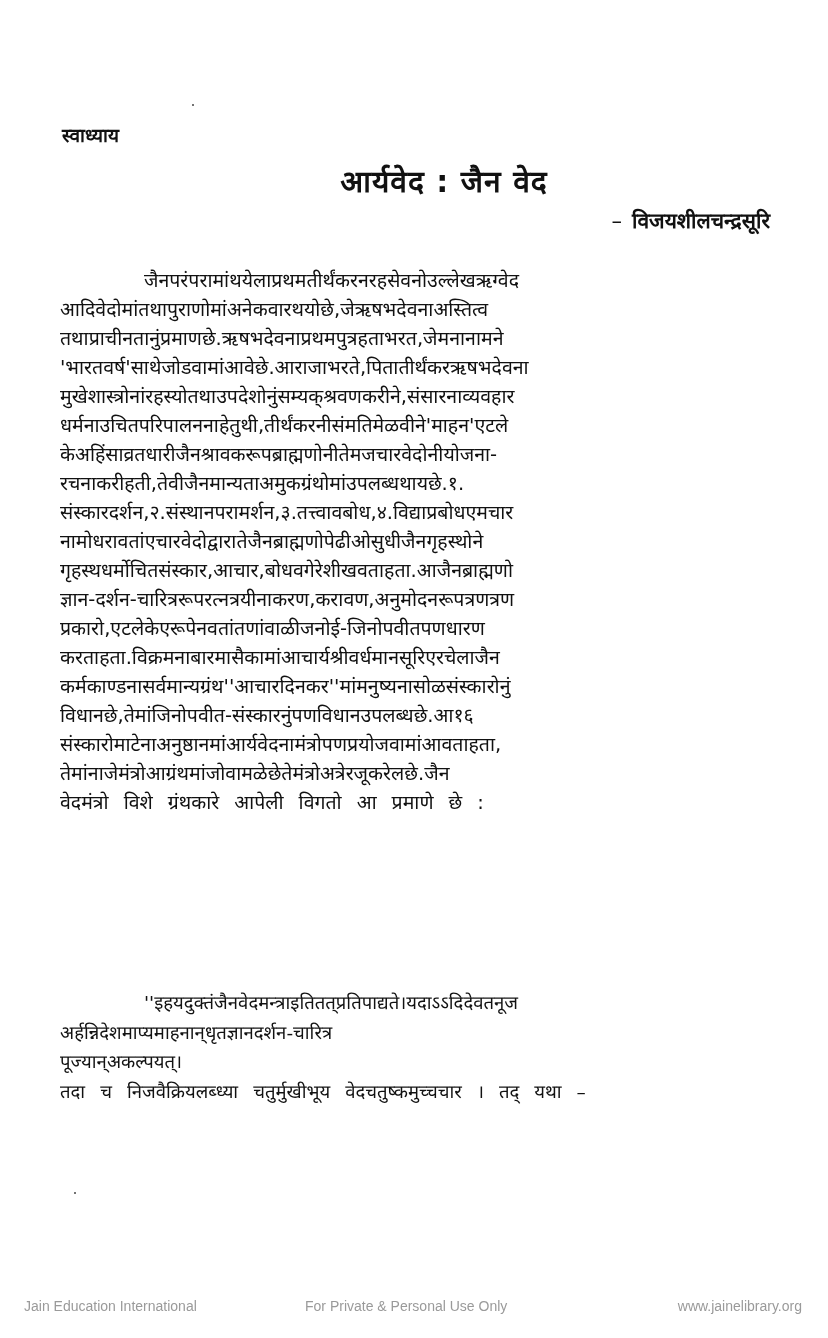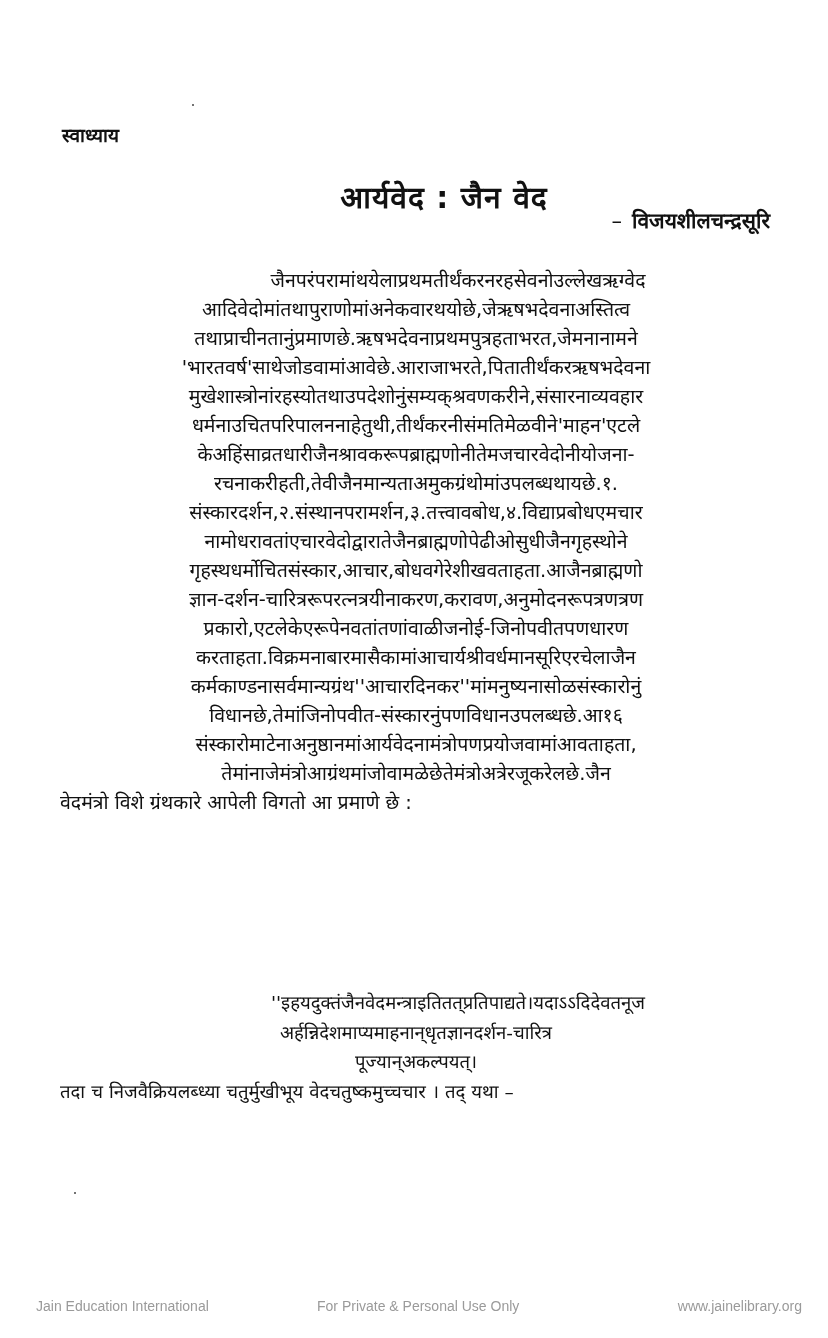--- a/index.html
+++ b/index.html
@@ -1,34 +1,34 @@
 <!DOCTYPE html>
 <html><head>
 <meta charset="utf-8">
 <style>
   html, body { margin: 0; padding: 0; background: #ffffff; }
   body { width: 828px; height: 1338px; position: relative; overflow: hidden;
          font-family: "DejaVu Sans", "Liberation Sans", sans-serif; color: #111; }
   .section-label { position: absolute; left: 62px; top: 122px; font-size: 19px; font-weight: bold;
                    text-underline-offset: 3px; }
   .title { position: absolute; left: 0; width: 828px; top: 160px; text-align: center;
-           font-size: 30px; font-weight: bold; letter-spacing: 1px; padding-left: 60px; box-sizing: border-box; margin-top: 16px; }
+           font-size: 30px; font-weight: bold; letter-spacing: 1px; padding-left: 60px; box-sizing: border-box; }
   .author { position: absolute; right: 58px; top: 206px; font-size: 21px; font-weight: bold; }
   .author .dash { font-weight: normal; margin-right: 10px; }
   .body { position: absolute; left: 60px; width: 712px; top: 266px; }
   .line { font-size: 19.5px; line-height: 29px; height: 29px; white-space: nowrap;
-          display: flex; justify-content: center; }
+          display: flex; justify-content: flex-start; }
   .line.indent { padding-left: 84px; }
-  .line.last { justify-content: flex-start; gap: 6px; }
+  .line.last { justify-content: flex-start; gap: 15px; }
   .line span { display: inline-block; }
   .quote { position: absolute; left: 60px; width: 712px; top: 988px; }
   .quote .line { font-size: 18.5px; line-height: 29.5px; height: 29.5px; }
   .footer { position: absolute; top: 1298px; left: 0; width: 828px; font-family: "Liberation Sans", sans-serif;
             font-size: 14px; color: #9a9a9a; }
-  .footer span { position: absolute; margin-left: 12px; }
+  .footer span { position: absolute; }
   .f1 { left: 24px; } .f2 { left: 305px; } .f3 { right: 26px; }
   .dot { position: absolute; width: 2px; height: 2px; background: #444; border-radius: 1px; }
 </style>
 </head>
 <body>
 
 <div>
   <div class="section-label">स्वाध्याय</div>
   <div class="title">आर्यवेद : जैन वेद</div>
   <div class="author">

